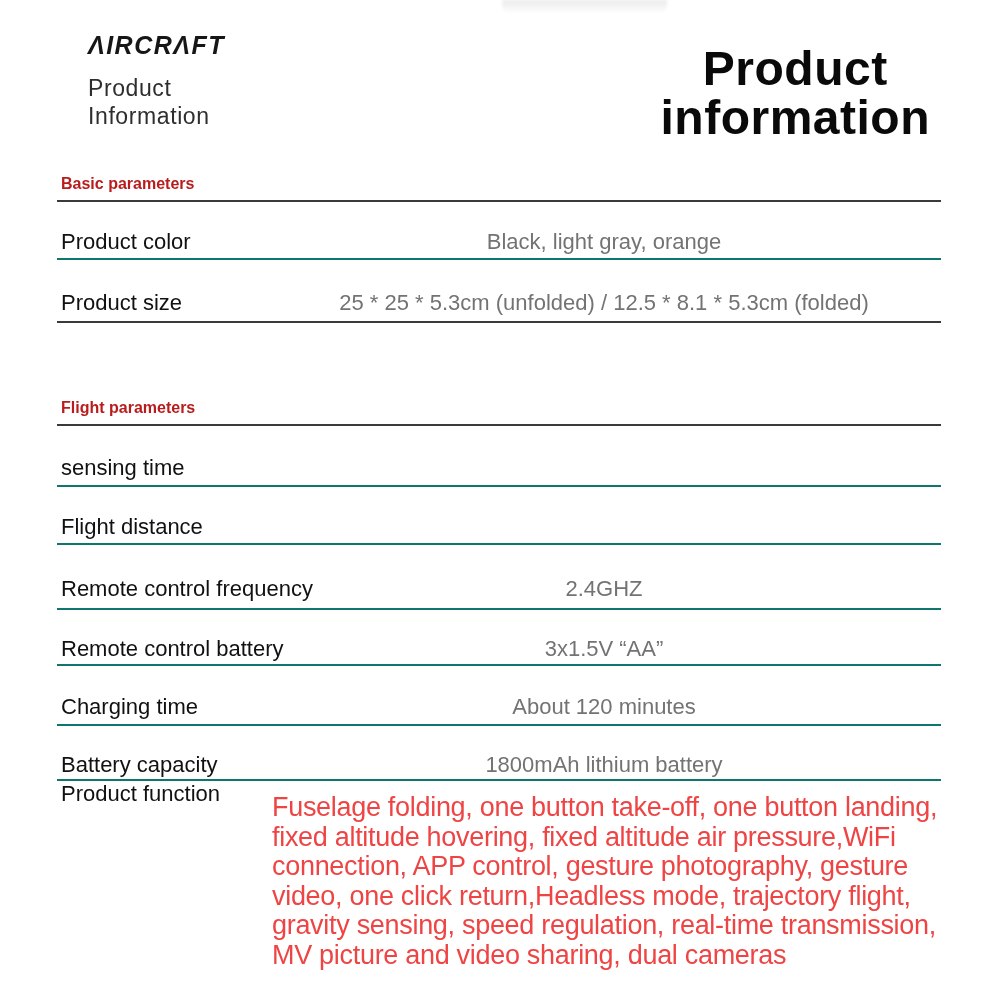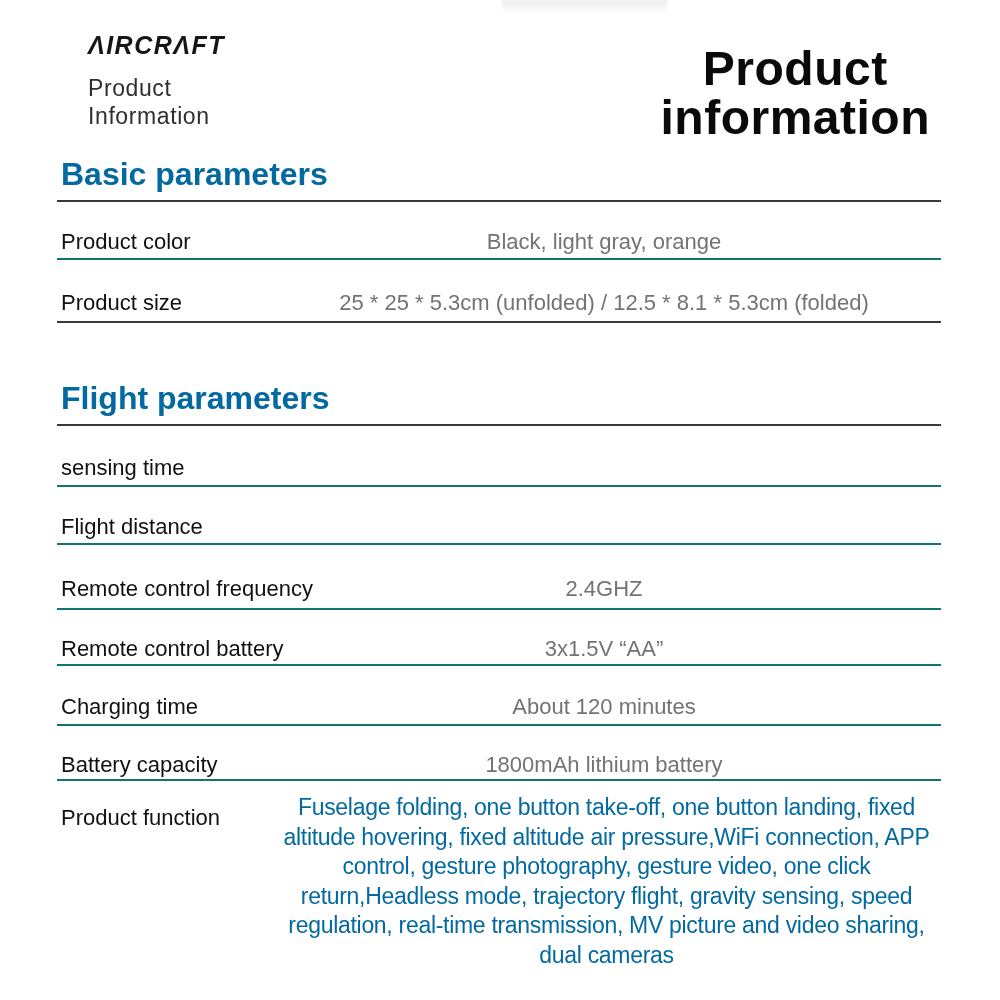--- a/index.html
+++ b/index.html
@@ -68,23 +68,23 @@
     left: 57px;
     top: 160px;
     width: 884px;
   }
   .section-title {
     height: 42px;
     display: flex;
     align-items: flex-end;
     padding: 0 0 7px 4px;
     box-sizing: border-box;
-    font-size: 32px;
+    font-size: 16px;
     font-weight: 700;
-    color: #0369a1;
+    color: #b91c1c;
     border-bottom: 2px solid #3a3a3a;
   }
   .section-basic .rows { border-bottom: 2px solid #3a3a3a; }
   .row {
     position: relative;
     display: flex;
     align-items: center;
     box-sizing: border-box;
     padding-top: 24px;
     font-size: 22px;
@@ -112,29 +112,29 @@
   .h55 { height: 55px; }
 
   .section-flight { margin-top: 61px; }
 
   .row-function {
     align-items: flex-start;
     padding-top: 12px;
     padding-bottom: 8px;
     height: auto;
   }
-  .row-function .row-label { top: 24px; }
+  .row-function .row-label { top: 0; }
   .row-function .row-value {
     margin-left: 215px;
     width: 669px;
-    text-align: center;
-    font-size: 23px;
+    text-align: left;
+    font-size: 27px;
     line-height: 29.5px;
     letter-spacing: -0.3px;
-    color: #0369a1;
+    color: #ef4444;
   }
 </style>
 </head>
 <body>
 
 <div class="top-smudge"></div>
 
 <div class="brand-logo">ΛIRCRΛFT</div>
 
 <div class="brand-subtitle">

